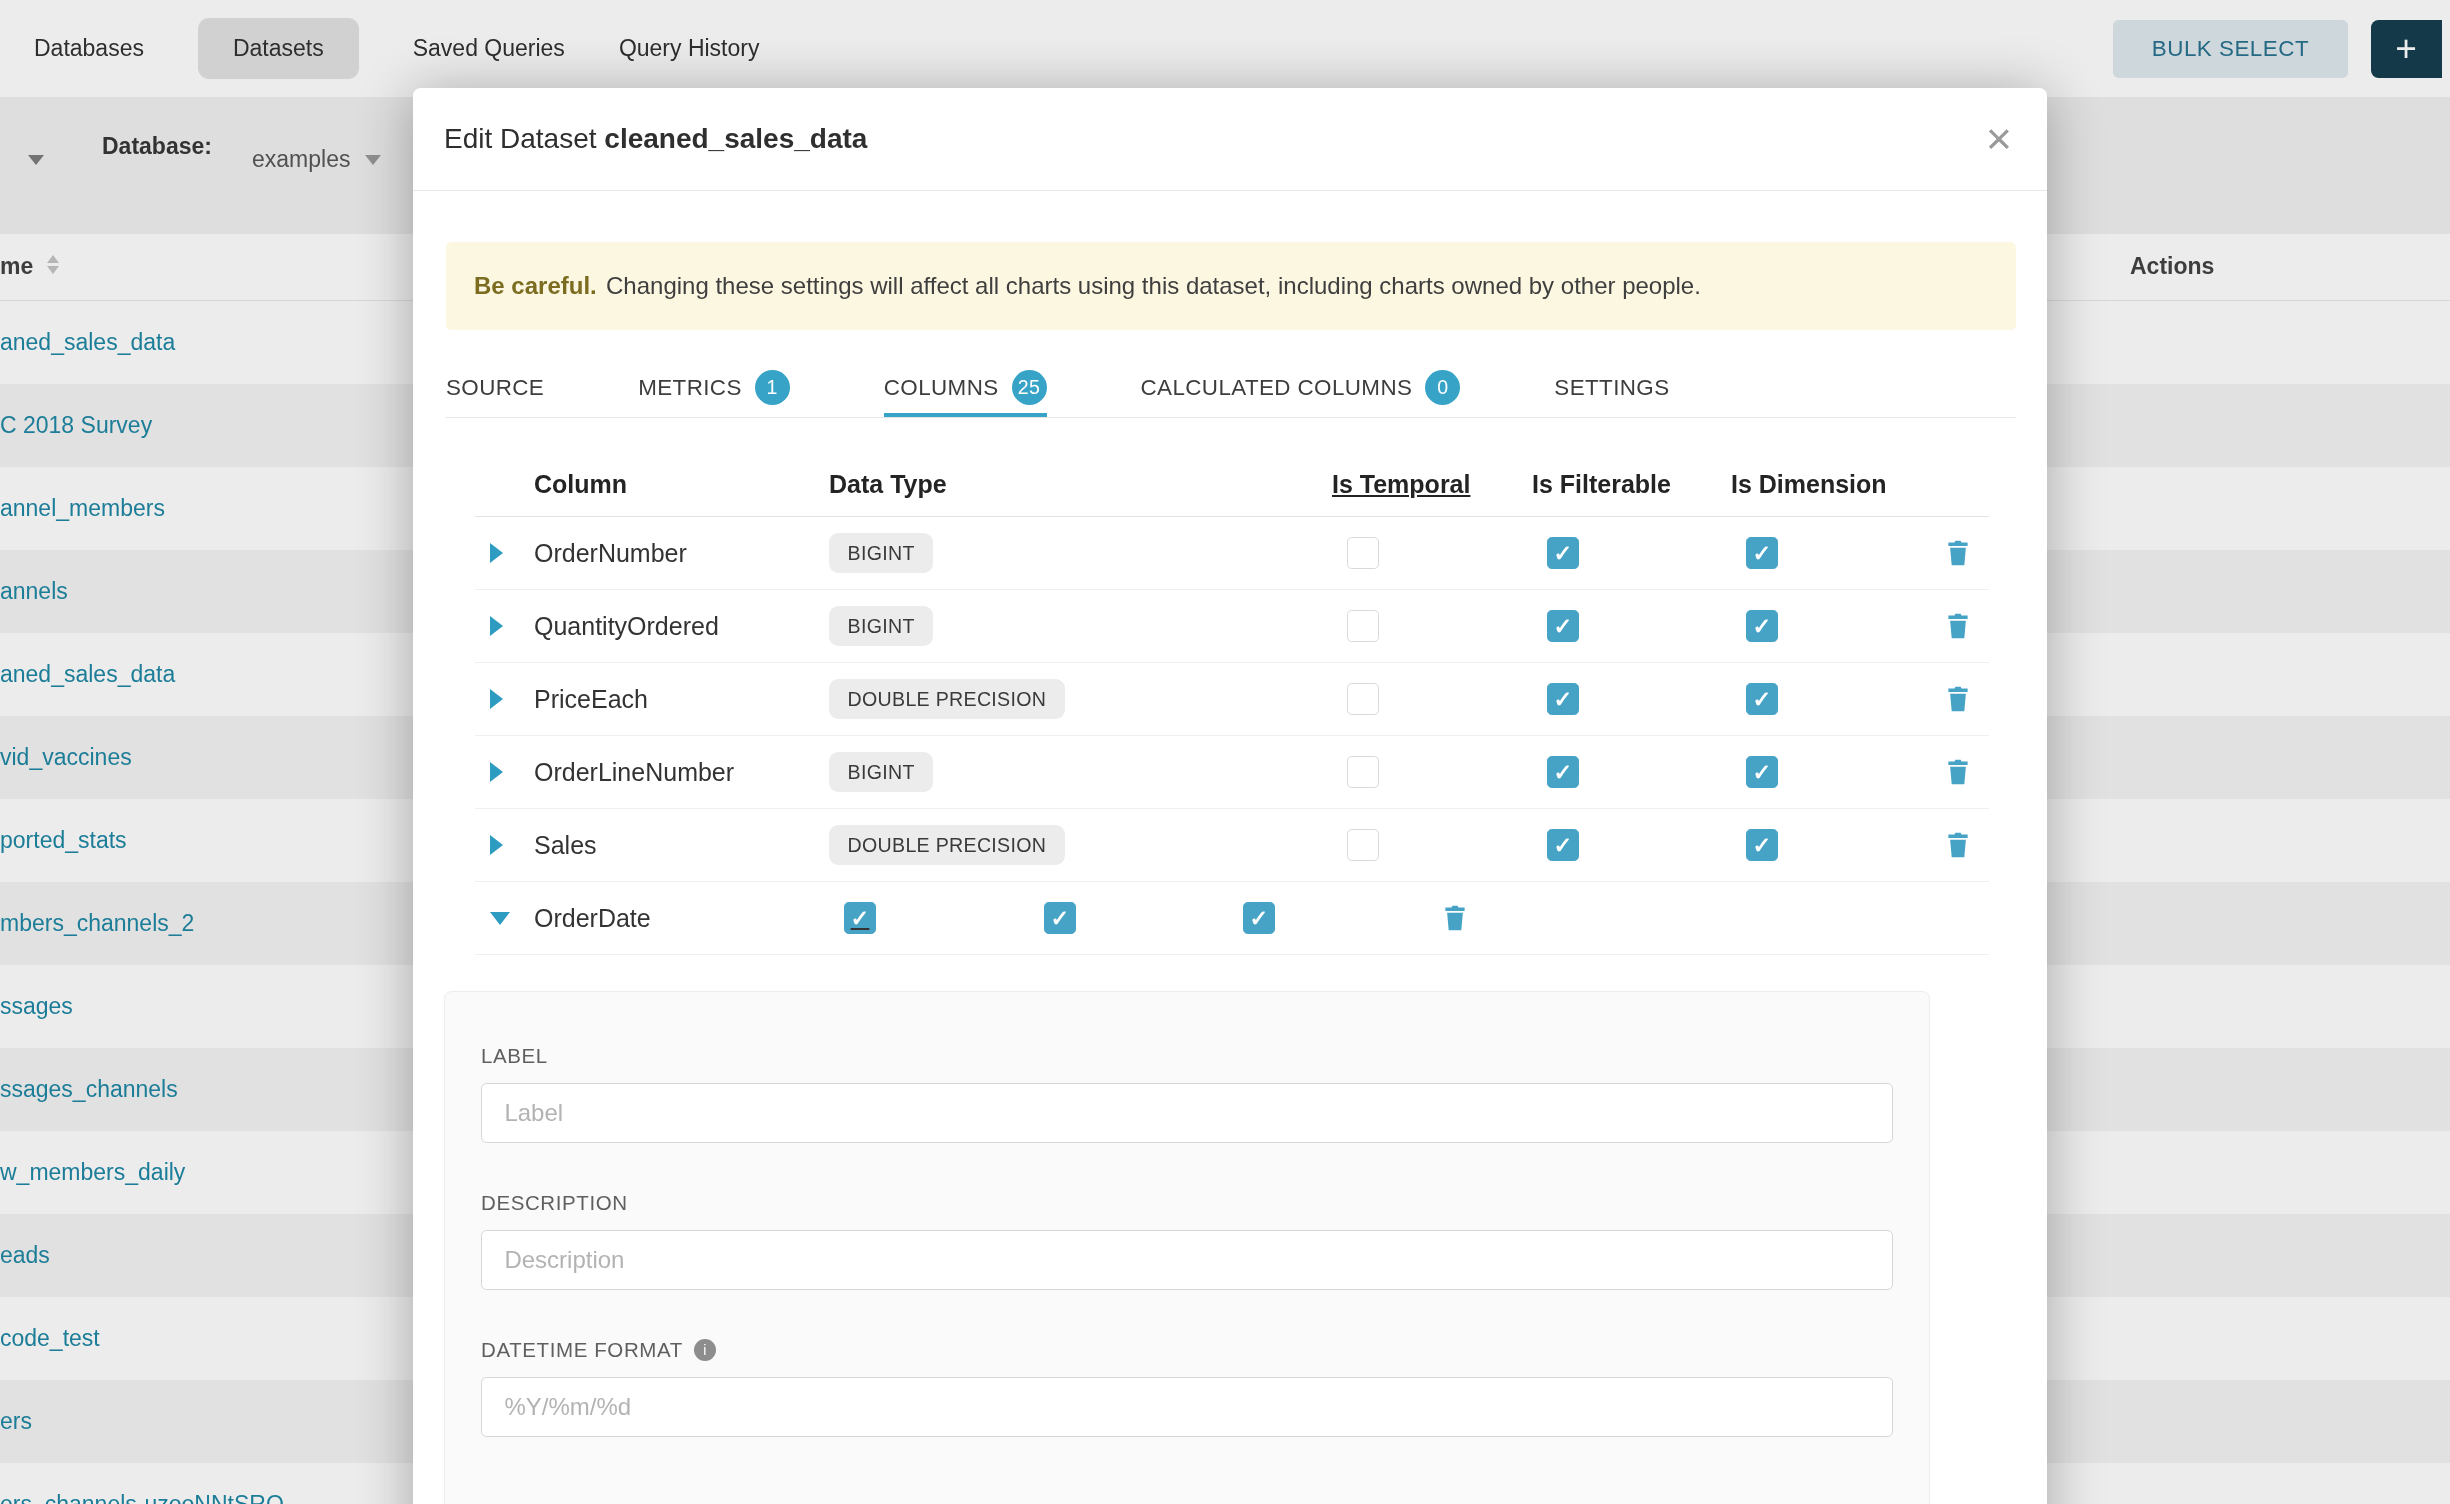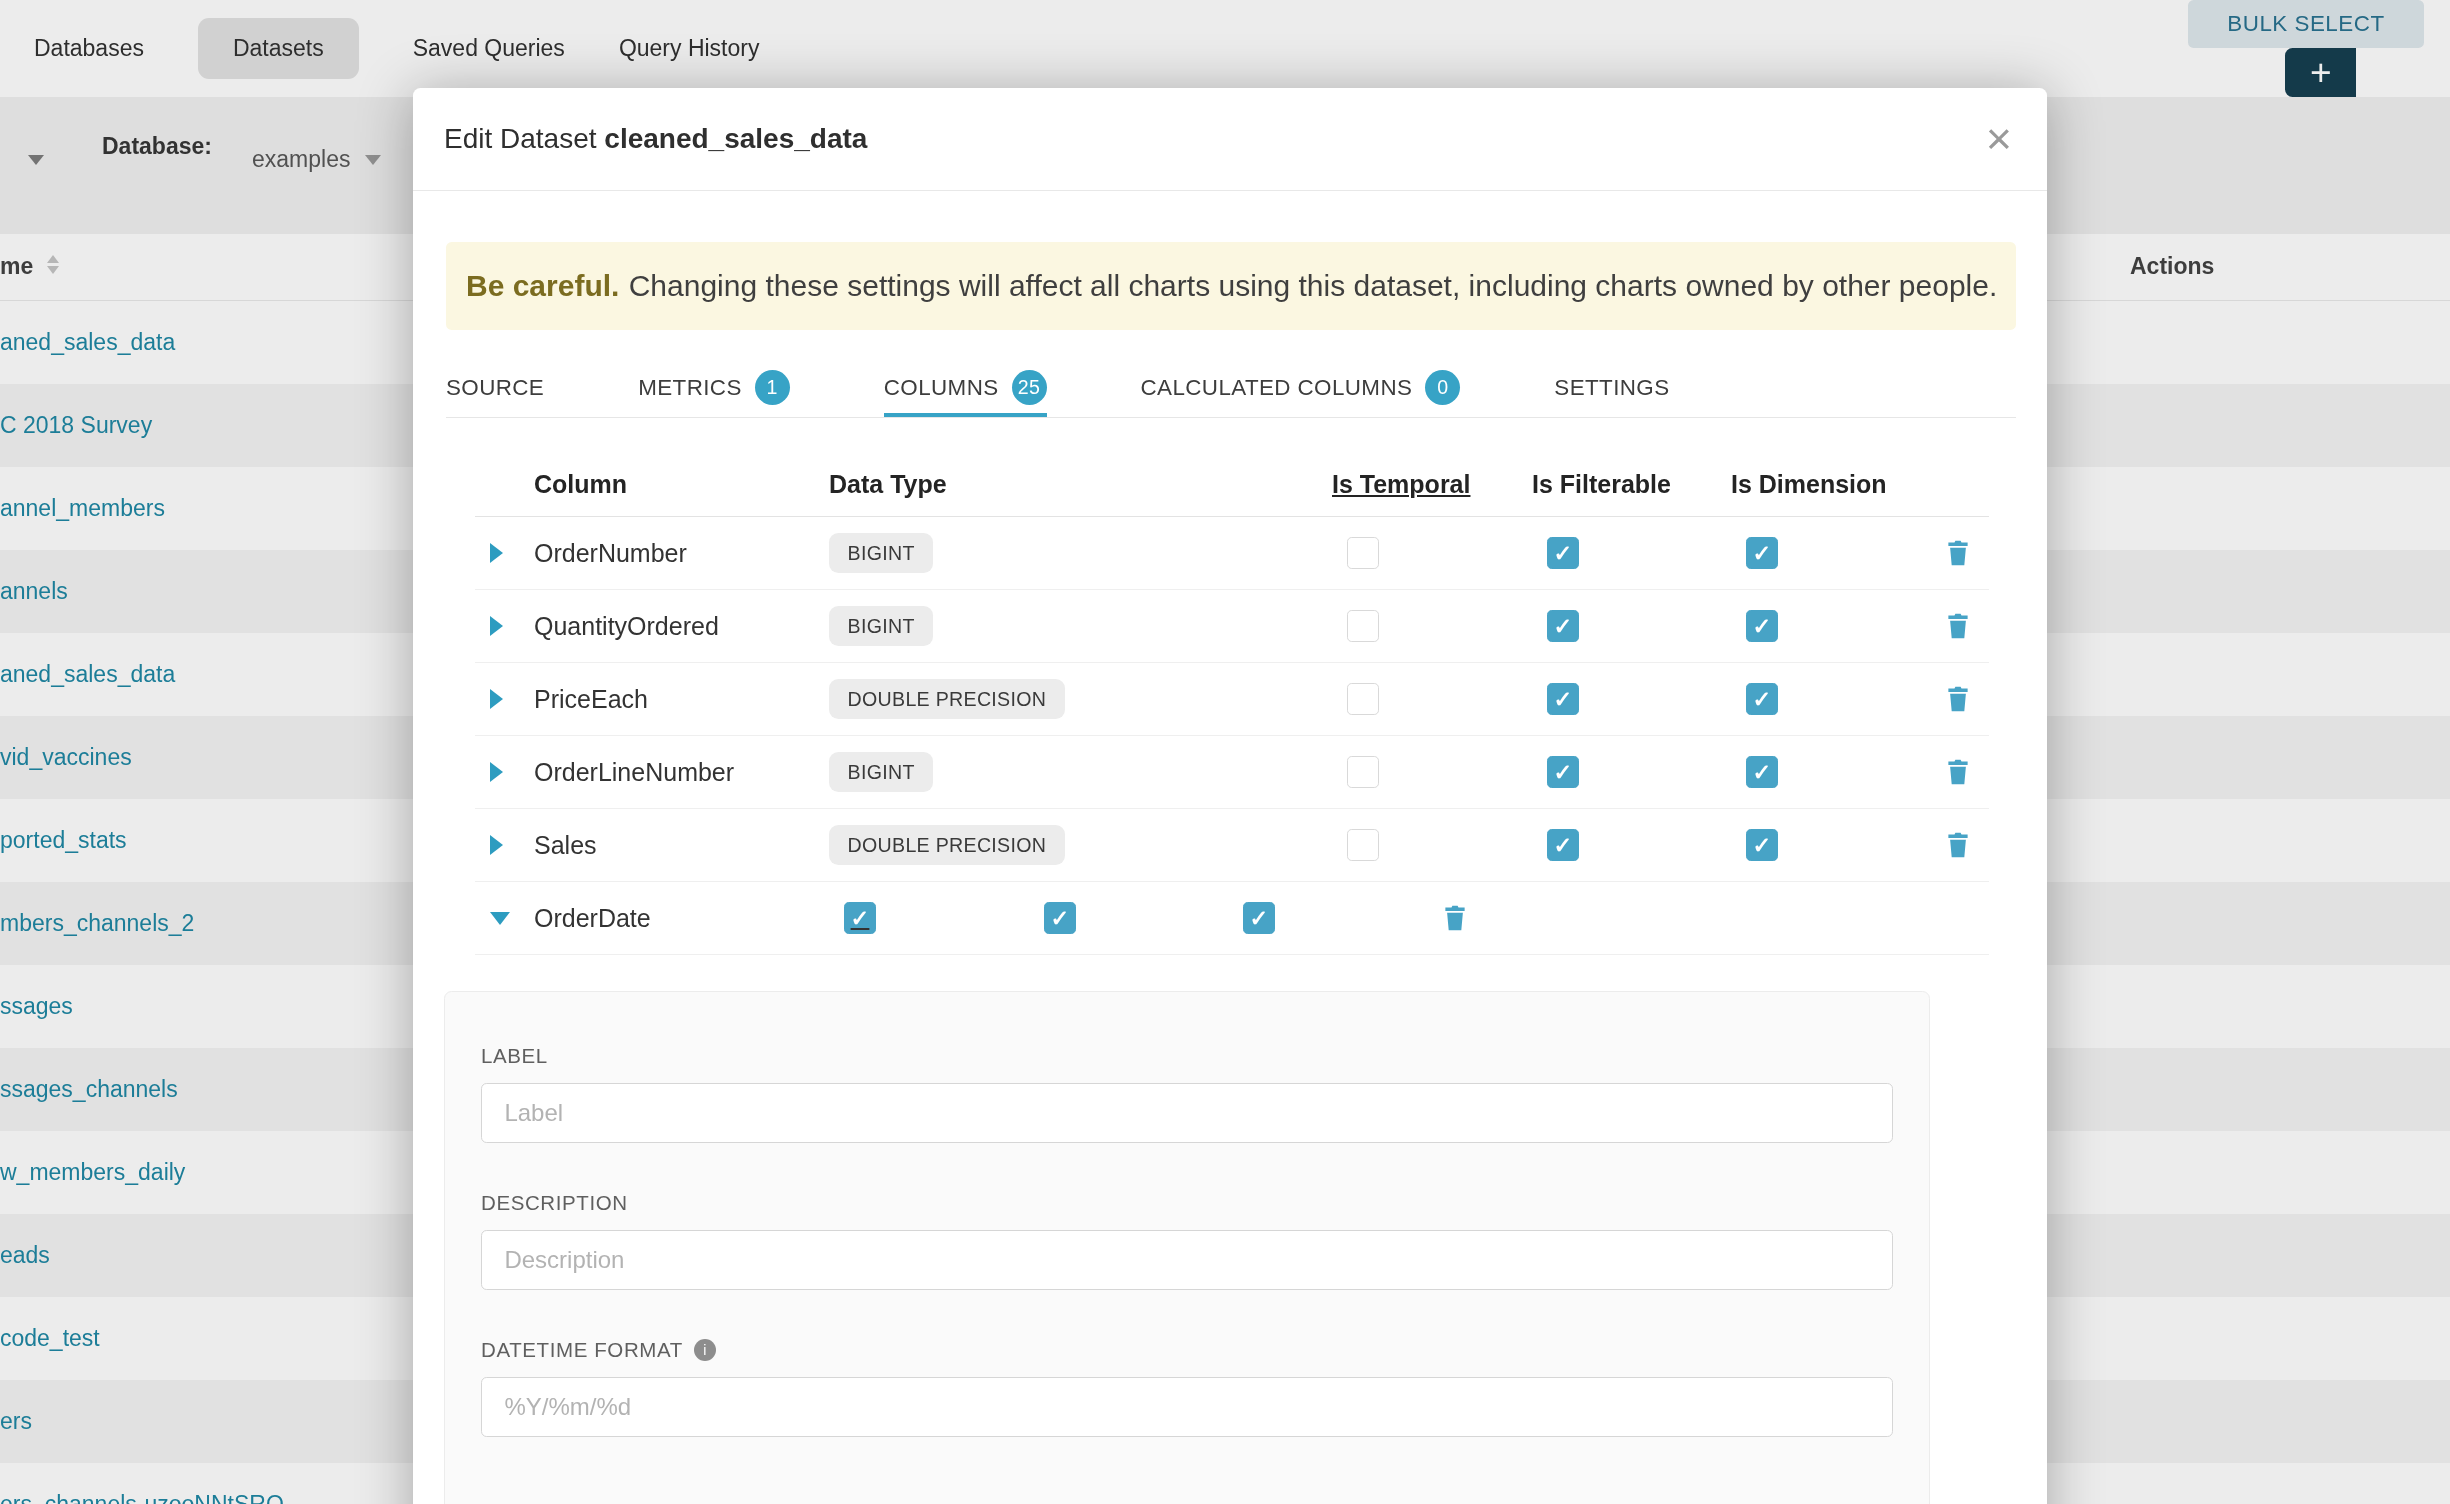--- a/index.html
+++ b/index.html
@@ -7,21 +7,21 @@
   body {
     width:2450px; height:1505px; position:relative; overflow:hidden;
     font-family:"Liberation Sans", sans-serif; background:#fff; color:#333;
   }
 
   
   .topnav { position:absolute; top:0; left:0; right:0; height:97px; background:#fff;
     display:flex; align-items:center; padding-left:34px; }
   .nav-item { font-size:23px; color:#2f2f2f; margin-right:54px; padding:17px 0; cursor:pointer; white-space:nowrap; }
   .nav-item.active { background:#e2e2e2; border-radius:11px; padding:17px 35px; }
-  .nav-right { position:absolute; right:4px; top:0; height:97px; display:flex; align-items:center;flex-direction:column; }
+  .nav-right { position:absolute; right:16px; top:0; height:97px; display:flex; align-items:center; }
   .bulk-select { height:58px; padding:0 39px; background:#dfe8ed; color:#25708e; font-size:22.4px;
     letter-spacing:0.5px; border:none; border-radius:5.6px; margin-right:22.4px; font-weight:500;
     font-family:"Liberation Sans",sans-serif; }
   .add-btn { width:71px; height:58px; background:#123c4d; color:#fff; font-size:37px; border:none;
     border-radius:7.5px 0 0 7.5px; margin-right:-7.5px; font-family:"Liberation Sans",sans-serif; line-height:1; }
 
   .subbar { position:absolute; top:97px; left:0; right:0; height:137px; background:#f0f0f0; }
   .tri-down-sm { position:absolute; width:0; height:0; border-left:8.4px solid transparent;
     border-right:8.4px solid transparent; border-top:10.3px solid #7a7a7a; }
   .select-caret { left:28px; top:58px; }
@@ -44,22 +44,22 @@
 
   
   .modal { position:absolute; left:413px; top:88px; width:1634px; height:1492px; background:#fff;
     border-radius:7.5px; box-shadow:0 5.6px 56px rgba(0,0,0,0.30); z-index:20; }
   .modal-header { height:103px; border-bottom:0.9px solid #e8e8e8; display:flex; align-items:center;
     padding:0 35px 0 31px; }
   .modal-title { font-size:28px; color:#2f2f2f; }
   .modal-title b { font-weight:700; }
   .close-btn { margin-left:auto; font-size:45px; color:#9a9a9a; line-height:0.8; cursor:pointer; }
 
-  .banner { margin:51px 31px 0 33px; background:#fbf7e1; border-radius:5.6px; padding:0 20px; height:88px;
-    display:flex; align-items:center; font-size:30px; color:#3f3f3f; white-space:nowrap; }
+  .banner { margin:51px 31px 0 33px; background:#fbf7e1; border-radius:5.6px; padding:0 28px; height:88px;
+    display:flex; align-items:center; font-size:24px; color:#3f3f3f; white-space:nowrap; }
   .banner b { color:#7b6c20; margin-right:9.3px; }
 
   .tabs { margin:28px 31px 0 33px; display:flex; gap:94px; border-bottom:0.9px solid #e6e6e6; height:60px; }
   .tab { position:relative; display:flex; align-items:center; gap:13px; font-size:22.4px; color:#3d3d3d;
     letter-spacing:0.4px; font-weight:500; cursor:pointer; white-space:nowrap; }
   .tab.active::after { content:""; position:absolute; left:0; right:0; bottom:0; height:3.7px; background:#37a3c6; }
   .badge { min-width:35px; height:35px; padding:0 5.6px; border-radius:17.7px; background:#37a3c6; color:#fff;
     font-size:19.6px; display:flex; align-items:center; justify-content:center; font-weight:400; }
 
   .cols-table { margin:34px 58px 0 62px; }

